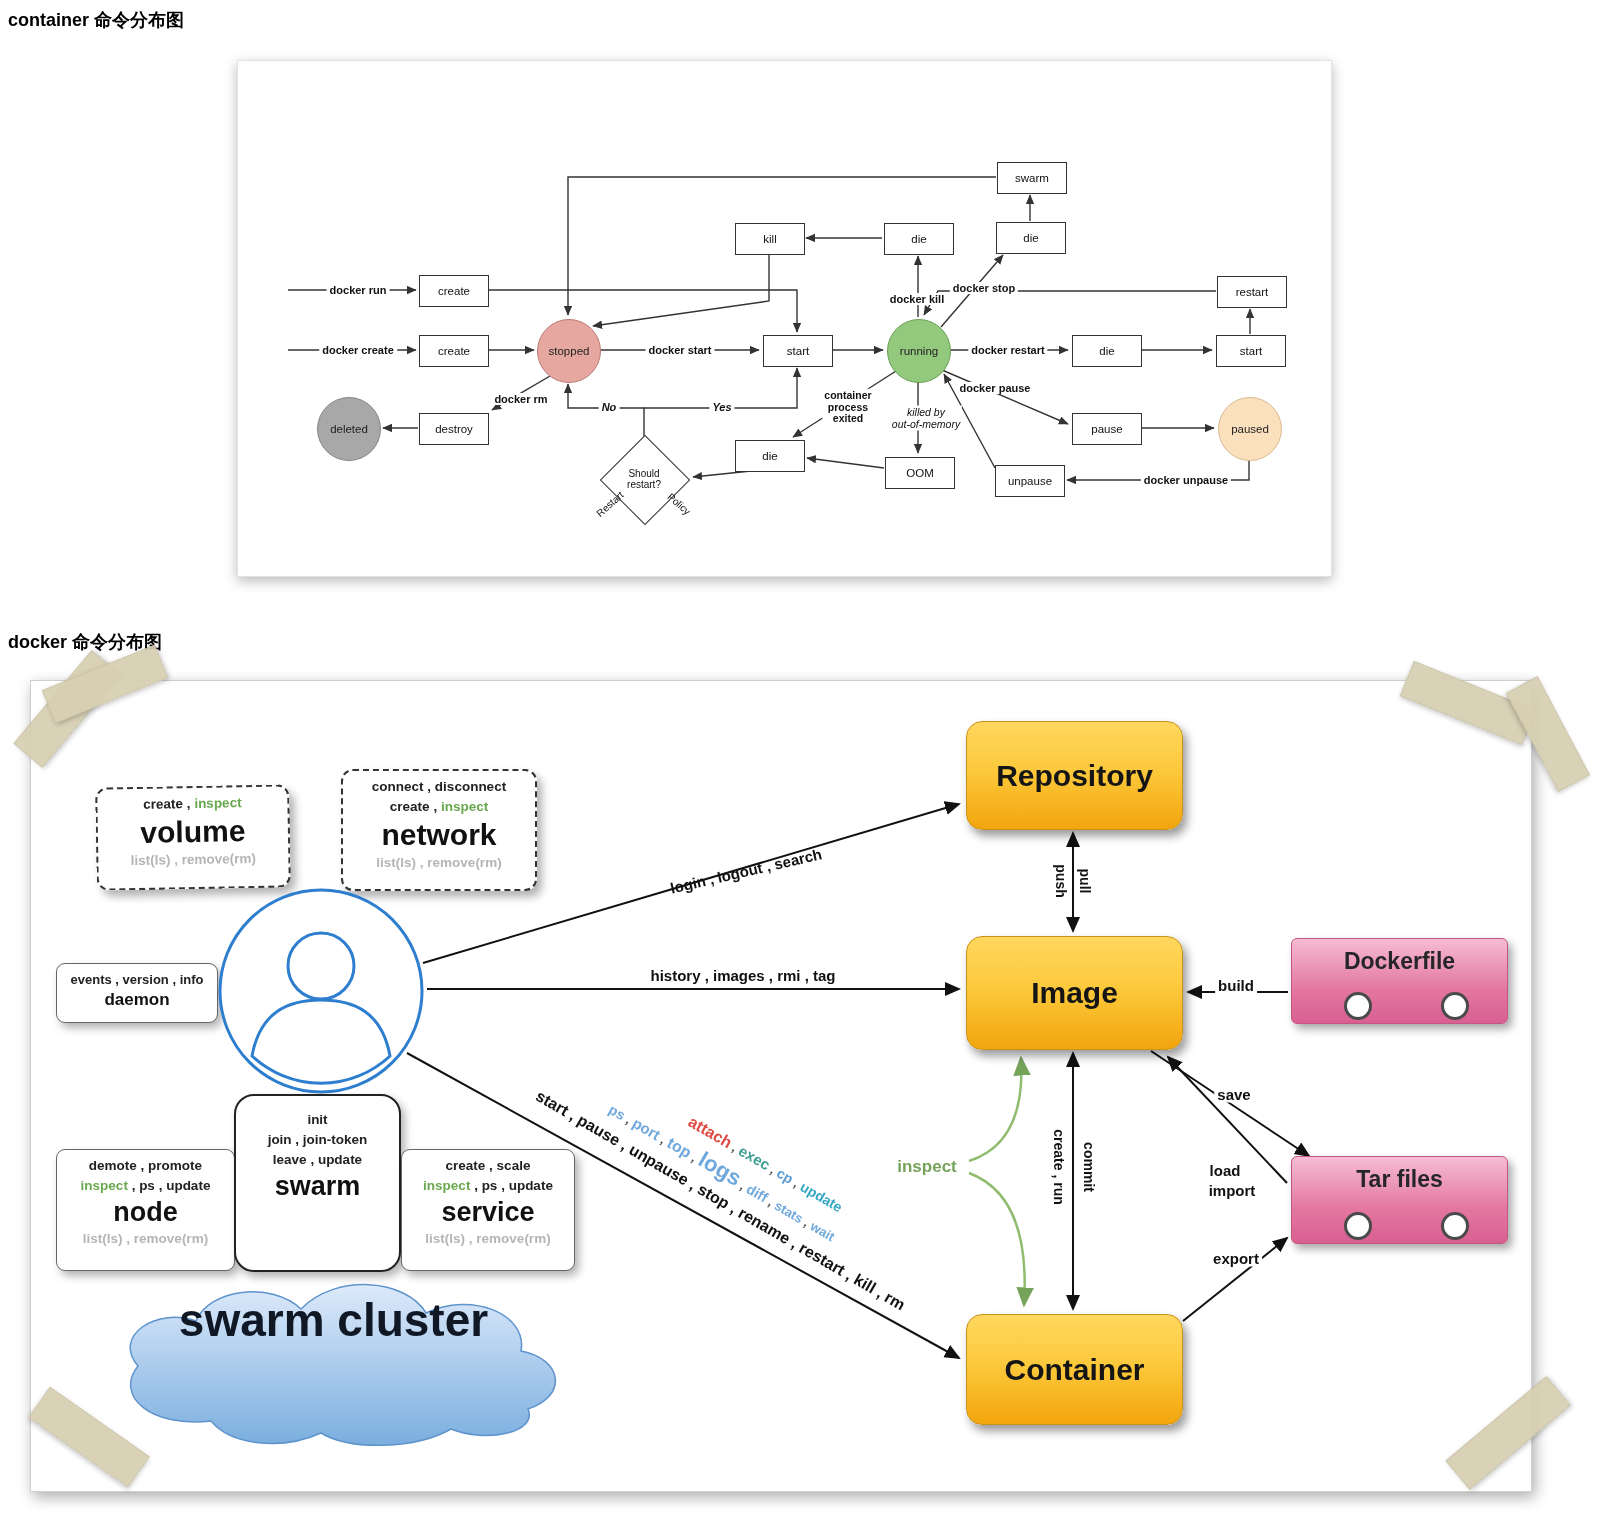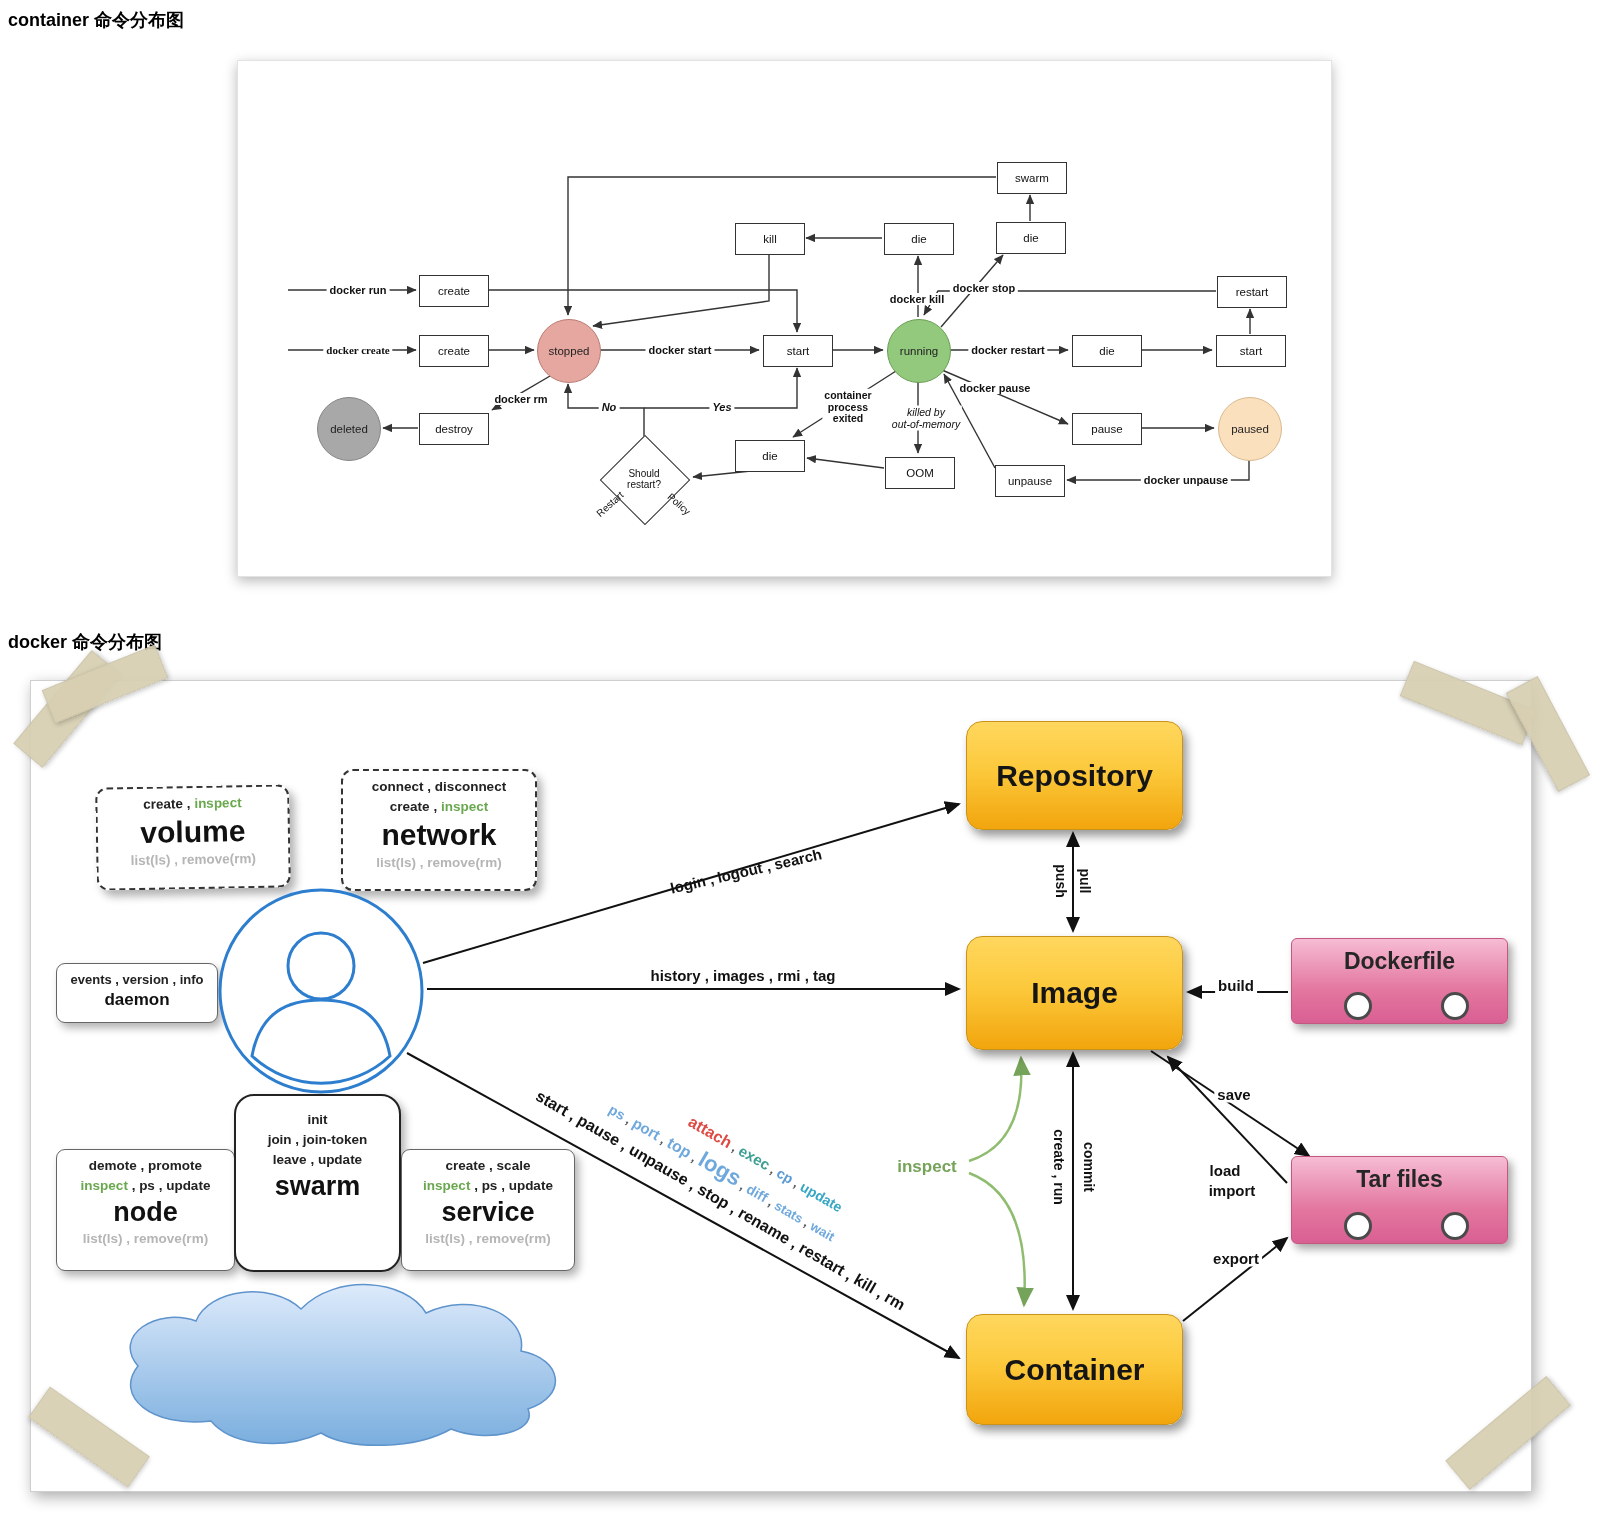--- a/index.html
+++ b/index.html
@@ -185,21 +185,21 @@
         <span>paused</span>
       </div>
 
     <div id="diamond"></div>
     <div id="diamond-text">
       <span>Should</span>
       <span>restart?</span>
     </div>
 
     <div class="slabel" style="left:120px;top:229px;">docker run</div>
-    <div class="slabel" style="left:120px;top:289px;font-family:Liberation Serif, serif;">docker create</div>
+    <div class="slabel" style="left:120px;top:289px;">docker create</div>
     <div class="slabel" style="left:442px;top:289px;">docker start</div>
     <div class="slabel" style="left:679px;top:238px;">docker kill</div>
     <div class="slabel" style="left:746px;top:227px;">docker stop</div>
     <div class="slabel" style="left:770px;top:289px;">docker restart</div>
     <div class="slabel" style="left:757px;top:327px;">docker pause</div>
     <div class="slabel" style="left:283px;top:338px;">docker rm</div>
     <div class="slabel" style="left:948px;top:419px;">docker unpause</div>
     <div class="slabel ital" style="left:371px;top:346px;">No</div>
     <div class="slabel ital" style="left:484px;top:346px;">Yes</div>
 
@@ -293,20 +293,21 @@
 
     <svg id="cloud" viewBox="0 0 475 168">
       <defs>
         <linearGradient id="cg" x1="0" y1="0" x2="0" y2="1">
           <stop offset="0" stop-color="#ddeafb"></stop>
           <stop offset="1" stop-color="#7aaede"></stop>
         </linearGradient>
       </defs>
       <path d="M 115 140 C 55 147 18 115 42 85 C 16 55 60 26 100 40 C 113 8 175 0 205 28 C 240 -8 310 -2 330 32 C 375 10 432 33 425 70 C 467 78 472 115 432 128 C 442 152 390 162 355 148 C 320 168 255 170 225 152 C 185 170 135 164 115 140 Z" fill="url(#cg)" stroke="#5e93cc" stroke-width="1.5"></path>
     </svg>
+    <div id="cloud-text">swarm cluster</div>
 
     <div class="orange-node" style="left:935px;top:40px;height:107px;">
         <span>Repository</span>
       </div>
     <div class="orange-node" style="left:935px;top:255px;height:112px;">
         <span>Image</span>
       </div>
     <div class="orange-node" style="left:935px;top:633px;height:109px;">
         <span>Container</span>
       </div>

